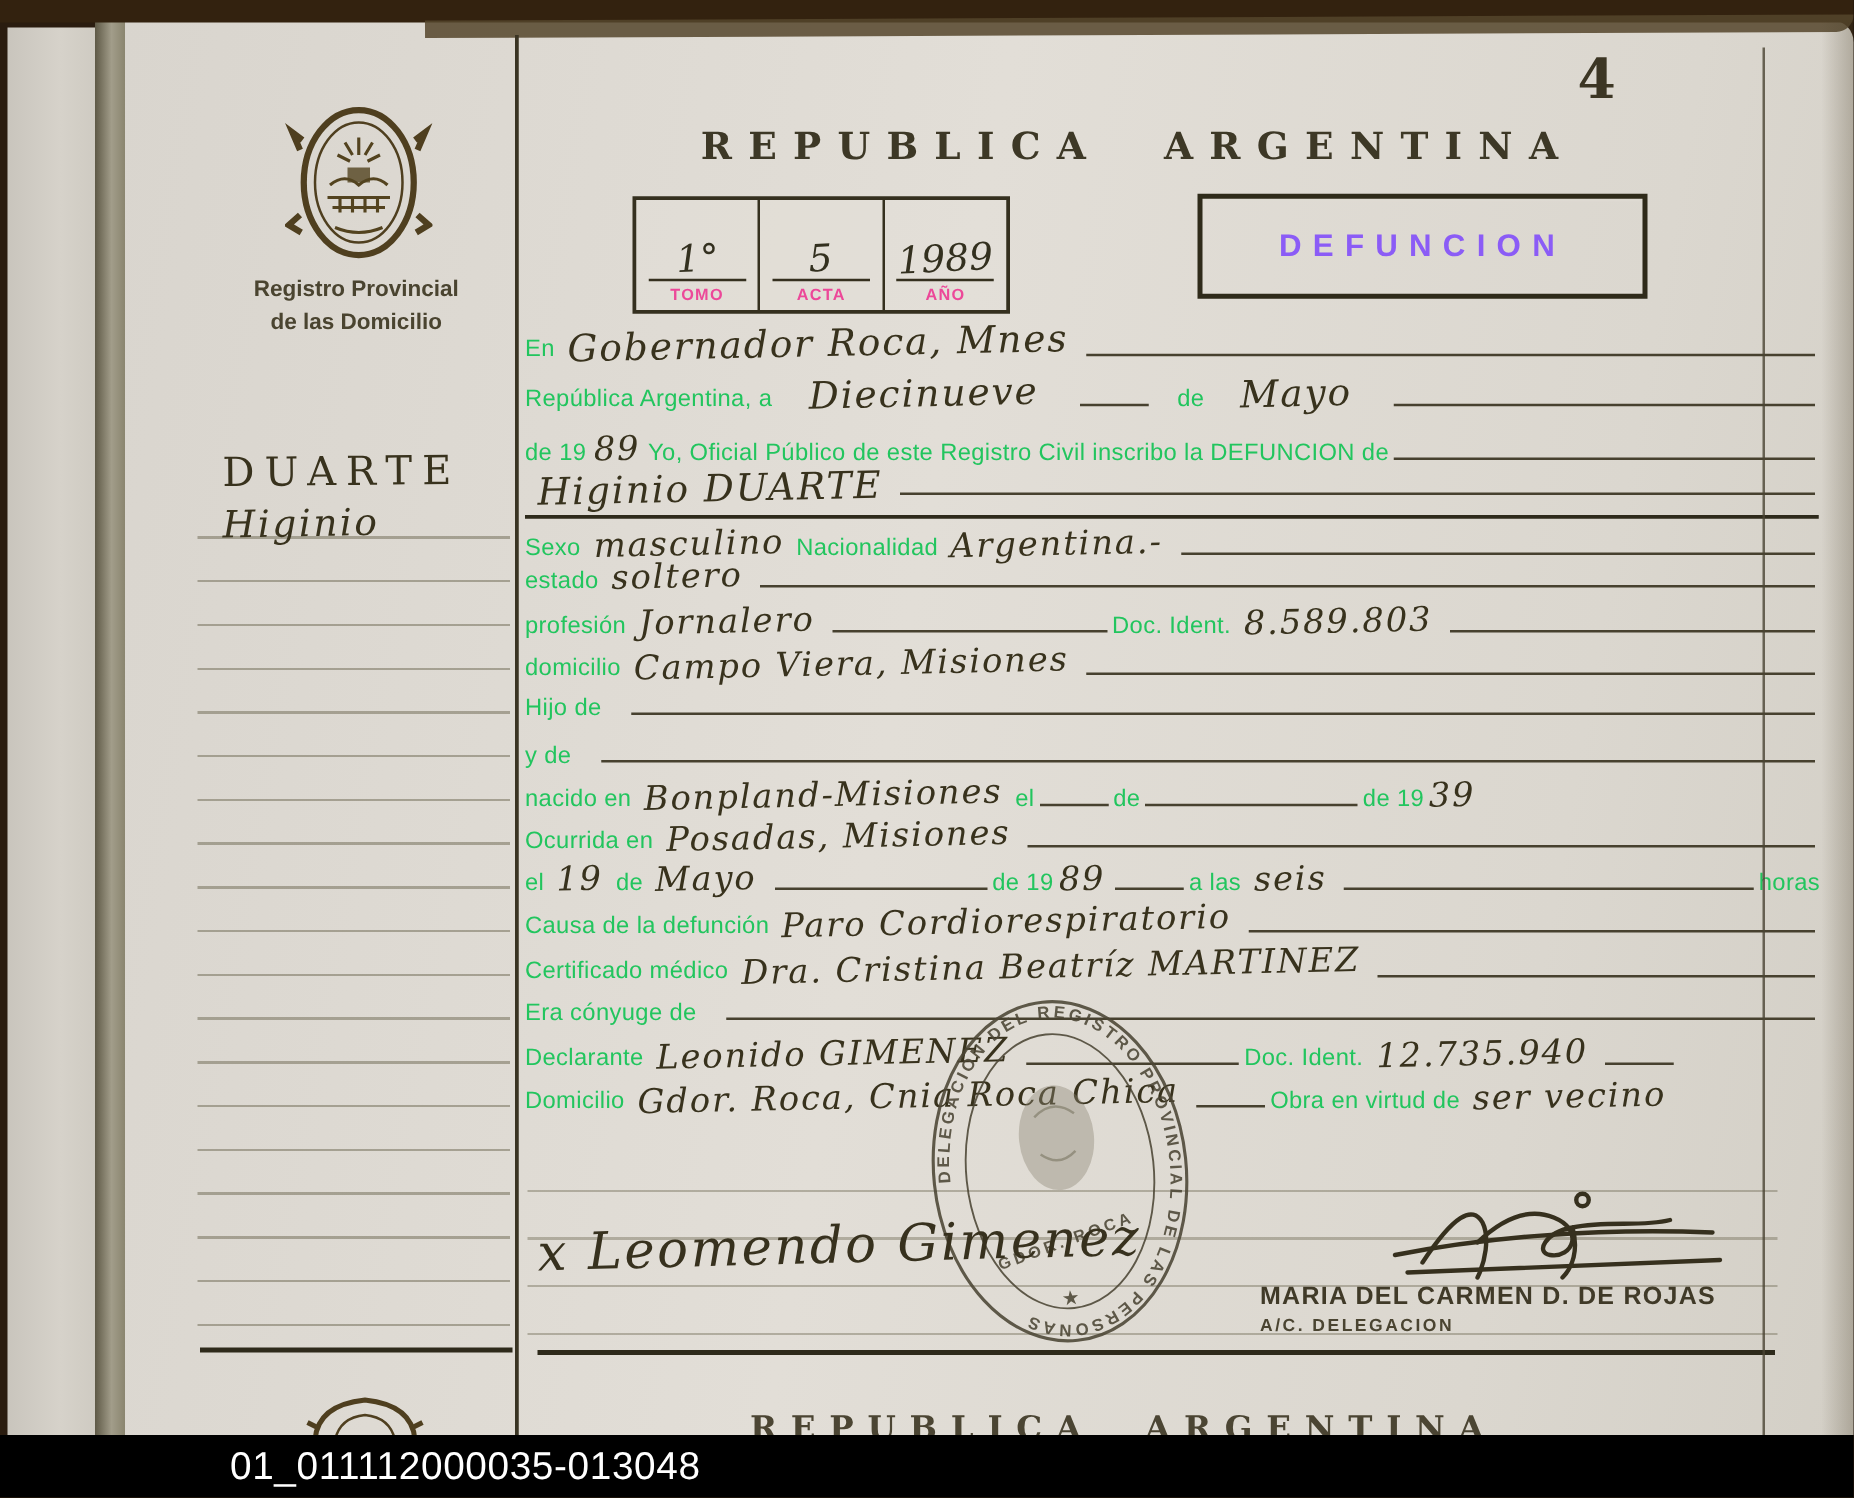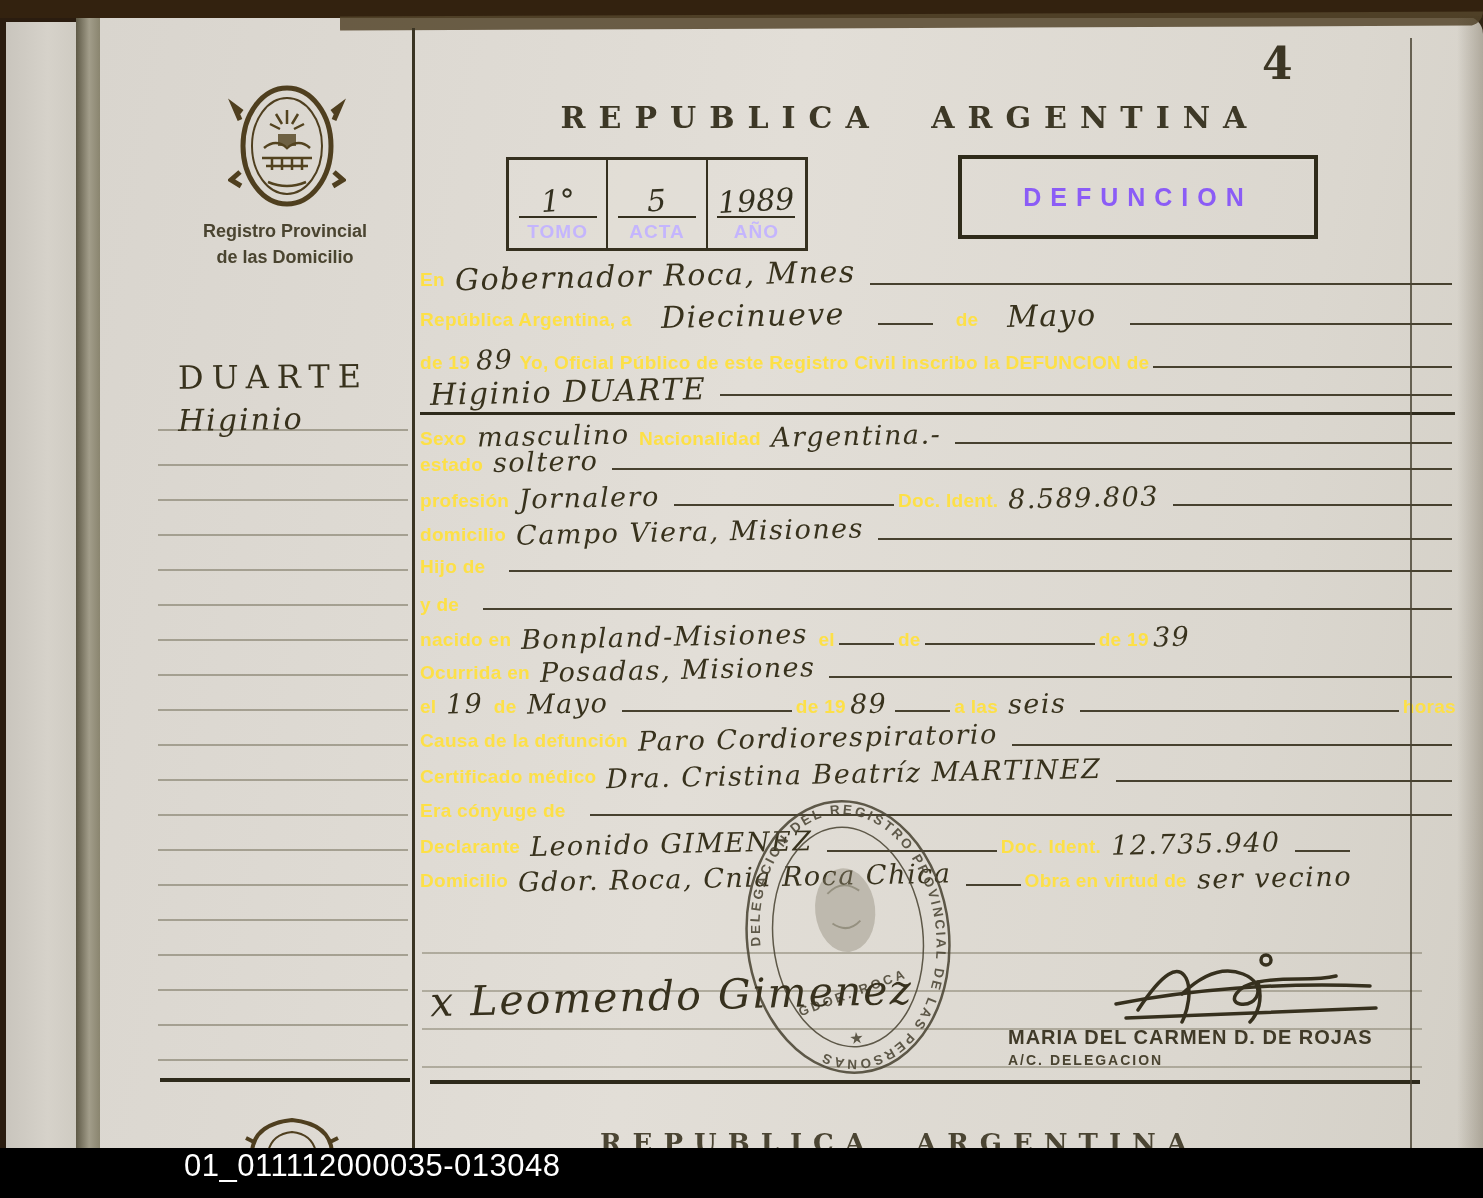--- a/index.html
+++ b/index.html
@@ -36,28 +36,28 @@
       font-family:"DejaVu Serif",serif;font-size:30px;font-weight:700;color:#3d3826;
       letter-spacing:13px;word-spacing:26px;white-space:nowrap;}
   .tomo-box{position:absolute;left:506px;top:157px;width:296px;height:88px;border:3px solid #35301f;
       display:flex;z-index:3;background:rgba(230,226,218,.25);}
   .tomo-cell{flex:1;display:flex;flex-direction:column;align-items:center;justify-content:flex-end;
       padding-bottom:5px;position:relative;}
   .tomo-cell+.tomo-cell{border-left:2px solid #35301f;}
   .tomo-value{font-family:"DejaVu Serif",serif;font-style:italic;font-size:30px;color:#33301f;
       line-height:22px;transform:rotate(-3deg);}
   .tomo-underline{width:80%;height:2px;background:#35301f;margin:4px 0 3px 0;}
-  .tomo-label{font-size:19px;font-weight:700;color:#c4b5fd;letter-spacing:1px;}
+  .tomo-label{font-size:13px;font-weight:700;color:#ec4899;letter-spacing:1px;}
   .defuncion-box{position:absolute;left:958px;top:155px;width:352px;height:76px;
       border:4px solid #2f2b1a;display:flex;align-items:center;justify-content:center;z-index:3;
       box-shadow:inset 0 0 0 2px rgba(224,220,212,.6);}
   .defuncion-box span{font-size:25px;font-weight:700;letter-spacing:9px;color:#8b5cf6;}
   
   .row{position:absolute;left:420px;width:1036px;display:flex;align-items:baseline;z-index:2;white-space:nowrap;}
-  .lab{font-size:19px;font-weight:700;color:#fde047;letter-spacing:.3px;flex:0 0 auto;}
+  .lab{font-size:19px;font-weight:400;color:#22c55e;letter-spacing:.3px;flex:0 0 auto;}
   .hw{font-family:"DejaVu Serif",serif;font-style:italic;font-size:27px;color:#38321d;
       letter-spacing:1.5px;flex:0 0 auto;padding:0 10px;transform:rotate(-1.2deg);line-height:20px;}
   .hw.big{font-size:30px;}
   .fill{flex:1 1 auto;height:2px;background:#47412f;align-self:flex-end;margin:0 4px 6px 4px;}
   .fill.short{flex:0 0 55px;}
   .fill.mid{flex:0 0 170px;}
   .fill.w220{flex:0 0 220px;}
   
   .org-name{position:absolute;left:160px;top:218px;width:250px;text-align:center;z-index:2;
       font-size:18px;font-weight:700;color:#4a4430;line-height:26px;}
@@ -73,21 +73,21 @@
   .official-name{position:absolute;left:1008px;top:1026px;z-index:6;font-size:20px;font-weight:700;
       color:#403a28;letter-spacing:1px;white-space:nowrap;}
   .official-role{position:absolute;left:1008px;top:1052px;width:345px;z-index:6;
       font-size:14px;font-weight:700;color:#4a4431;letter-spacing:2px;}
   
   .next-title{position:absolute;left:600px;top:1128px;width:520px;text-align:center;z-index:3;
       font-family:"DejaVu Serif",serif;font-size:26px;font-weight:700;color:#4b4533;
       letter-spacing:11px;word-spacing:20px;white-space:nowrap;}
   .next-seal{position:absolute;left:242px;top:1112px;z-index:3;}
   .code-bar{position:absolute;left:0;top:1148px;width:100%;height:50px;background:#000;z-index:50;
-      display:flex;}
+      display:flex;align-items:center;}
   .code-text{margin-left:184px;color:#fff;font-size:31px;letter-spacing:.5px;}
 </style>
 </head>
 <body>
 
 <div id="canvas">
 
   <div class="prev-page-edge"></div>
   <div class="crease"></div>
   <div class="main-page"></div>

